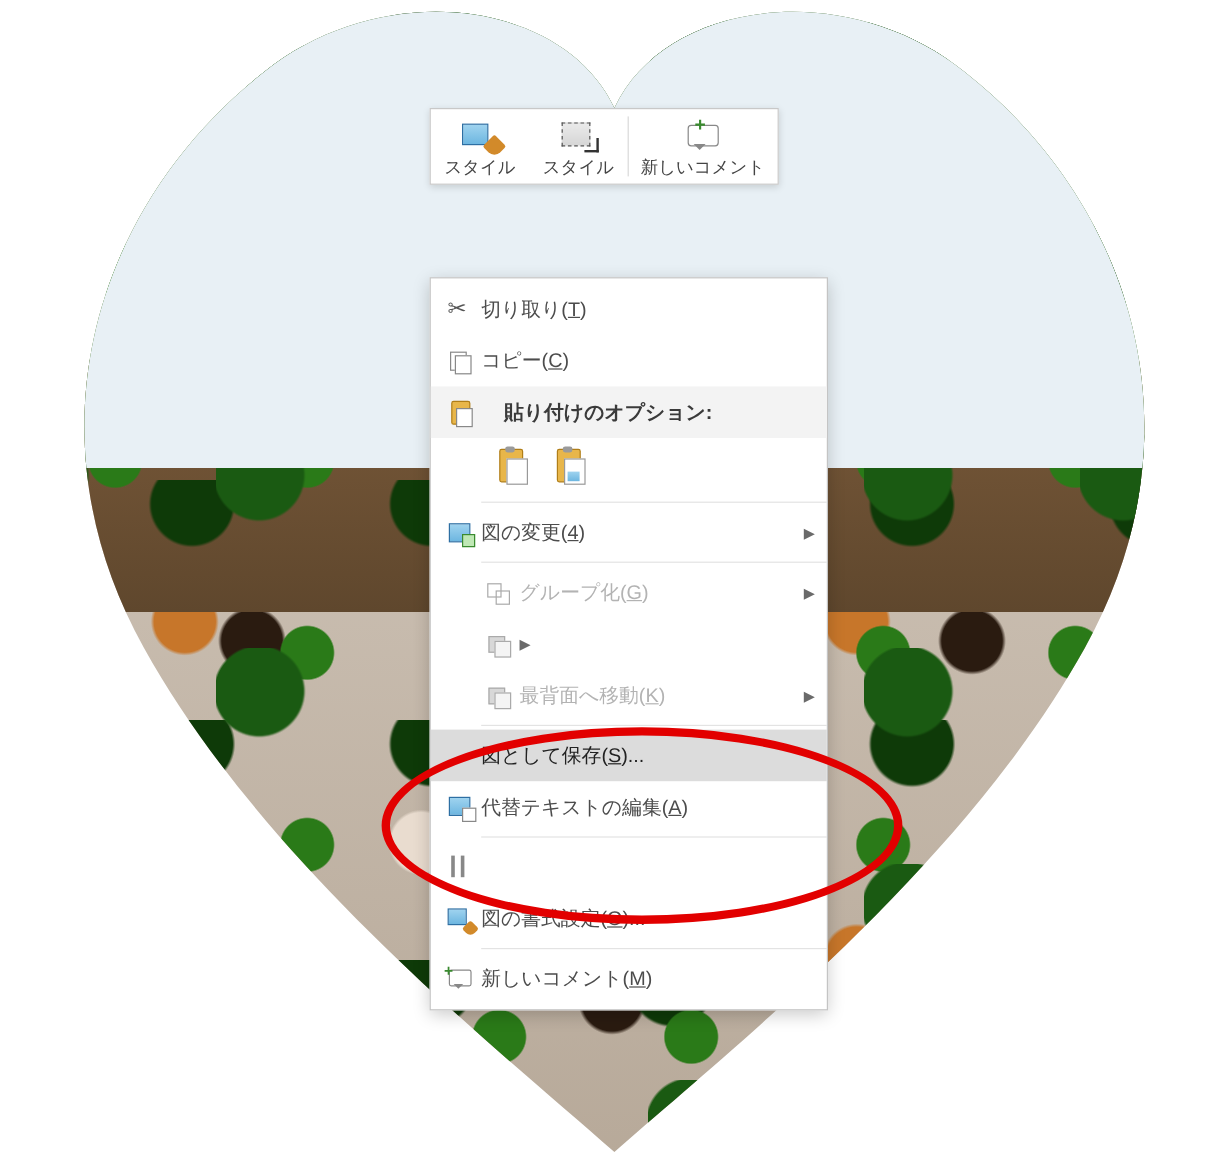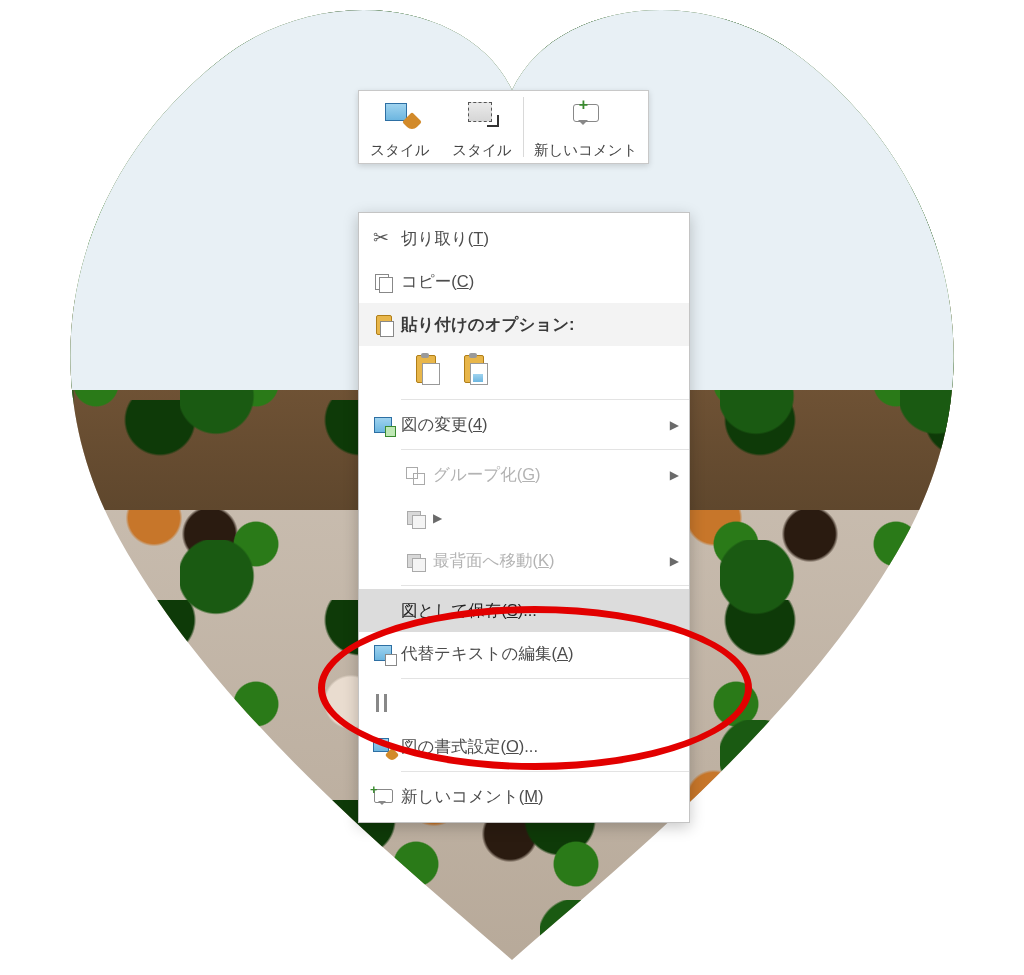--- a/index.html
+++ b/index.html
@@ -22,40 +22,40 @@
       radial-gradient(circle at 70% 78%, #2a1b10 0 8%, transparent 9%) 0 0/300px 300px,
       radial-gradient(circle at 55% 85%, #c7762a 0 9%, transparent 10%) 0 0/280px 280px,
       linear-gradient(#d9cfc4,#b7a999);
   }
 
   
   .mini-toolbar{position:absolute;left:358px;top:90px;display:flex;background:#fff;border:1px solid #c8c8c8;box-shadow:0 2px 6px rgba(0,0,0,.15);}
   .mini-toolbar .grp{display:flex;}
   .mini-toolbar .btn{display:flex;flex-direction:column;align-items:center;justify-content:flex-start;padding:8px 10px 4px;min-width:62px;cursor:default;}
   .mini-toolbar .sep{width:1px;background:#d9d9d9;margin:6px 0;}
-  .mini-toolbar .lbl{font-size:14.5px;color:#444;text-align:left;line-height:1.25;margin-top:14px;}
+  .mini-toolbar .lbl{font-size:14.5px;color:#444;text-align:left;line-height:1.25;margin-top:4px;}
   .ic{position:relative;width:34px;height:28px;}
   
   .ic-style::before{content:"";position:absolute;left:2px;top:4px;width:20px;height:16px;background:linear-gradient(#9fd3ef,#6db6e0);border:1px solid #2d6fa3;}
   .ic-style::after{content:"";position:absolute;right:-2px;bottom:-2px;width:14px;height:14px;background:#d28a2a;border-radius:2px 2px 50% 2px;transform:rotate(45deg);}
   
   .ic-crop::before{content:"";position:absolute;left:3px;top:3px;width:22px;height:18px;border:1px dashed #555;background:linear-gradient(#eaeaea,#d6d6d6);}
   .ic-crop::after{content:"";position:absolute;right:0;bottom:0;width:10px;height:10px;border-right:2px solid #333;border-bottom:2px solid #333;}
   
   .ic-comment::before{content:"";position:absolute;left:4px;top:5px;width:24px;height:16px;border:1.5px solid #888;border-radius:3px;background:#fff;}
   .ic-comment::after{content:"";position:absolute;left:9px;top:21px;width:0;height:0;border:5px solid transparent;border-top-color:#888;}
   .ic-comment .plus{position:absolute;left:10px;top:-2px;color:#3a8a2f;font-weight:bold;font-size:16px;line-height:1;}
 
   
-  .ctx{position:absolute;left:358px;top:212px;width:330px;background:#fff;border:1px solid #c4c4c4;box-shadow:0 4px 14px rgba(0,0,0,.22);padding:4px 0;}
+  .ctx{position:absolute;left:358px;top:231px;width:330px;background:#fff;border:1px solid #c4c4c4;box-shadow:0 4px 14px rgba(0,0,0,.22);padding:4px 0;}
   .ctx .item{display:flex;align-items:center;height:43px;padding:0 10px 0 8px;color:#4c4c4c;font-size:16.5px;position:relative;}
   .ctx .item .icwrap{width:34px;display:flex;justify-content:center;}
   .ctx .item .txt{flex:1;white-space:nowrap;}
   .ctx .item .arrow{color:#6a6a6a;font-size:12px;}
-  .ctx .item.header{font-weight:700;color:#3a3a3a;background:#f3f3f3;}
+  .ctx .item.header{font-weight:700;color:#3a3a3a;background:#f3f3f3;gap:19px;}
   .ctx .item.disabled{color:#b3b3b3;margin-left:32px;}
   .ctx .item.hover{background:#dcdcdc;color:#222;justify-content:flex-end;}
   .ctx .divider{height:1px;background:#e3e3e3;margin:3px 0 3px 42px;}
   .ctx .submenu-row{padding:6px 0 10px 50px;display:flex;gap:14px;}
   .mini-ic{width:34px;height:34px;position:relative;}
   
   .mini-ic.clip::before{content:"";position:absolute;left:7px;top:3px;width:18px;height:26px;background:#e8b64a;border:1px solid #b07e18;border-radius:2px;}
   .mini-ic.clip::after{content:"";position:absolute;left:12px;top:1px;width:8px;height:5px;background:#9a9a9a;border-radius:2px;}
   .mini-ic.clip .page{position:absolute;left:13px;top:11px;width:16px;height:20px;background:#fff;border:1px solid #999;}
   .mini-ic.clip.pic .page::after{content:"";position:absolute;left:2px;bottom:2px;width:10px;height:8px;background:linear-gradient(#9fd3ef,#6db6e0);}

